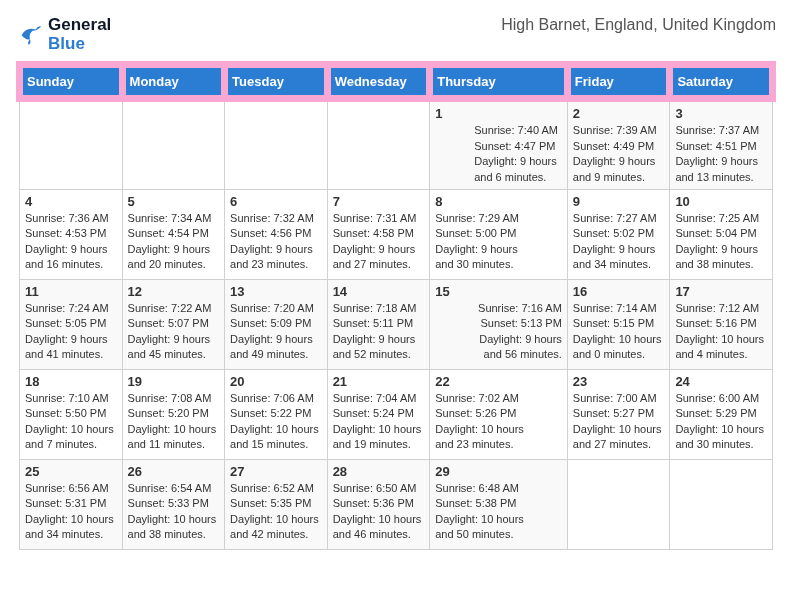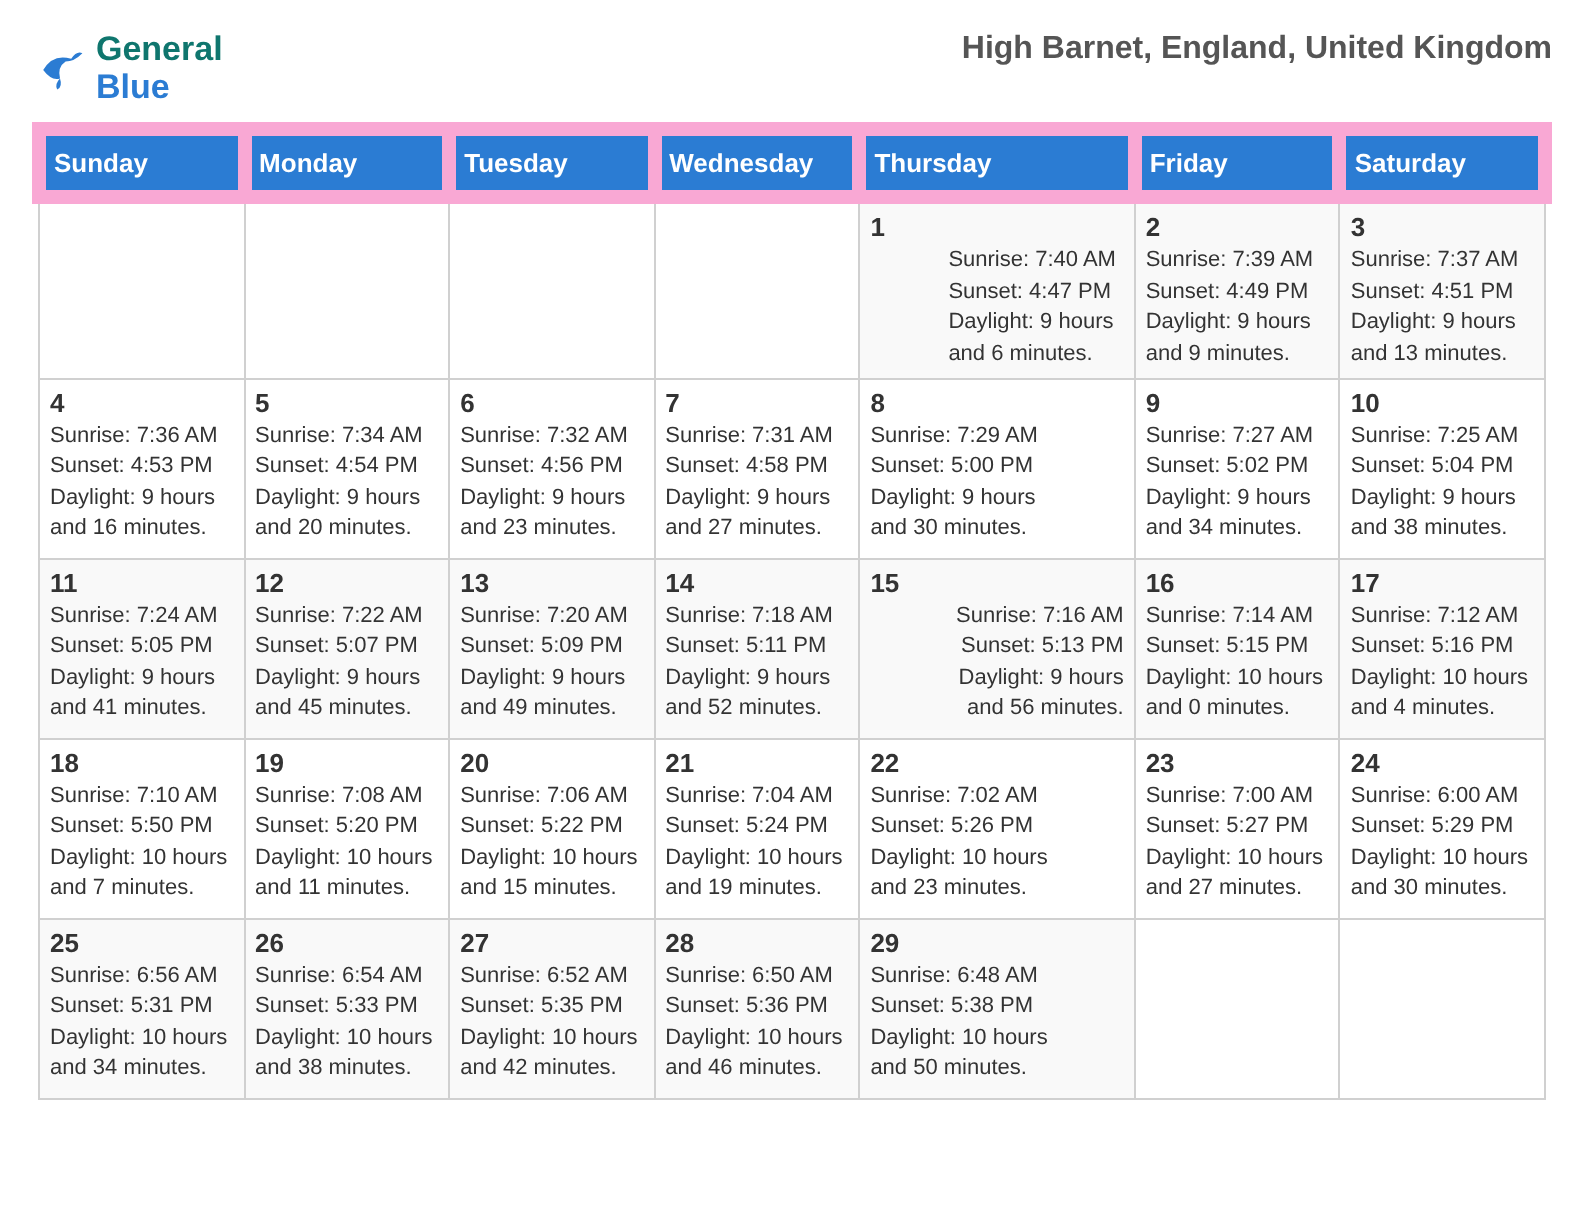--- a/index.html
+++ b/index.html
@@ -29,21 +29,20 @@
       text-align: right;
     }
     .main-title {
       font-size: 36px;
       font-weight: bold;
       color: #333;
     }
     .subtitle {
       font-size: 16px;
       color: #555;
-      font-weight: bold;
     }
     table {
       width: 100%;
       border-collapse: collapse;
       font-size: 11px;
     }
     thead tr th {
       background-color: #2b7cd3;
       color: #fff;
       padding: 6px 4px;
@@ -79,21 +78,21 @@
 </head>
 <body>
 
 <div class="header-section">
   <div class="logo">
     <svg class="logo-bird" viewBox="0 0 40 40">
       <path d="M8 20 Q15 8 28 12 Q32 6 36 8 Q30 14 24 14 Q18 18 20 26 Q14 28 8 20Z" fill="#2b7cd3"></path>
       <path d="M20 26 Q22 32 18 34 Q16 30 20 26Z" fill="#2b7cd3"></path>
     </svg>
     <div>
-      <div style="font-size:17px;font-weight:bold;color:#0f766e;line-height:1.1">General</div>
+      <div style="font-size:17px;font-weight:bold;color:#0f172a;line-height:1.1">General</div>
       <div style="font-size:17px;font-weight:bold;color:#2b7cd3;line-height:1.1">Blue</div>
     </div>
   </div>
   <div class="title-block">
     <div class="subtitle">High Barnet, England, United Kingdom</div>
   </div>
 </div>
 
 <table>
   <thead>

